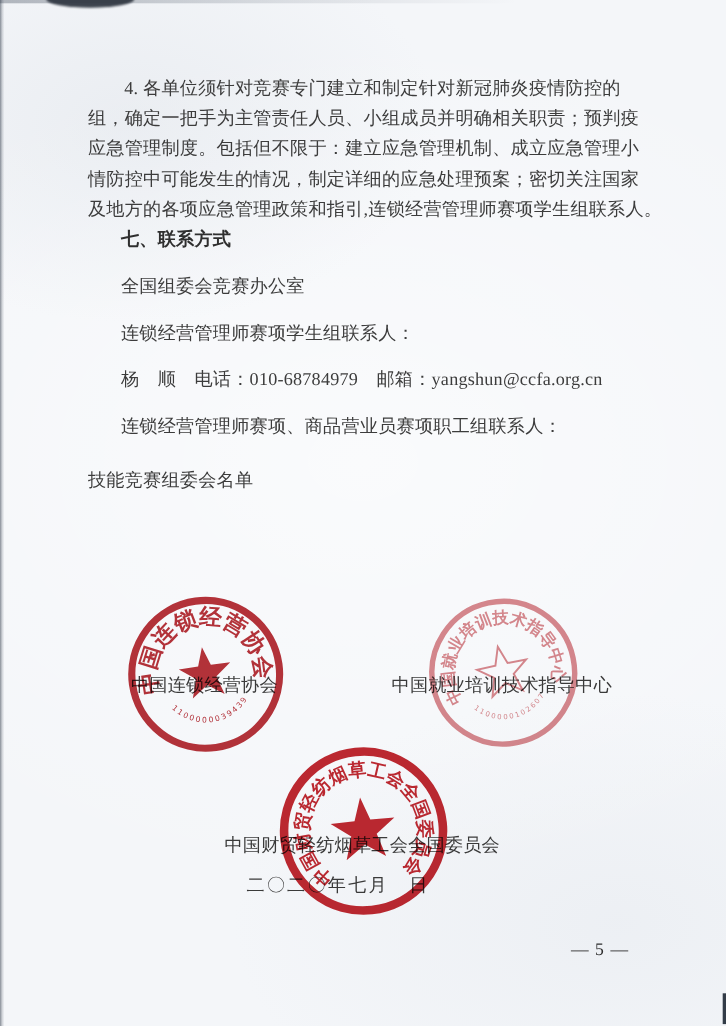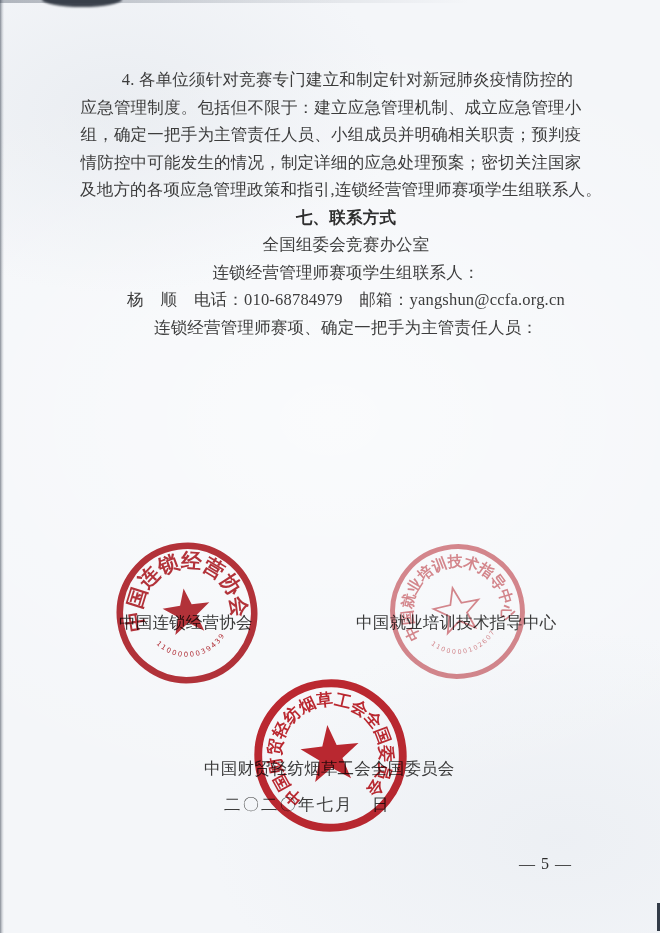--- a/index.html
+++ b/index.html
@@ -20,23 +20,23 @@
   .top-blob{position:absolute;left:42px;top:-8px;width:80px;height:15px;background:#2e3540;border-radius:50%;filter:blur(1px);opacity:.92;z-index:6;}
   .top-edge{position:absolute;left:0;top:0;width:470px;height:3px;background:linear-gradient(to right, rgba(70,80,95,.38), rgba(70,80,95,.14) 55%, transparent);z-index:5;}
   .left-edge{position:absolute;left:0;top:0;width:4px;height:933px;background:linear-gradient(to right, rgba(45,55,70,.55), rgba(45,55,70,.18) 50%, transparent);z-index:5;}
   .corner-mark{position:absolute;right:0;bottom:2px;width:3px;height:28px;background:#333c48;z-index:5;}
 
   
   .col{
     position:absolute;left:80px;top:66px;width:502px;z-index:1;
     color:#3c3c3c;font-size:16.5px;line-height:27.5px;letter-spacing:.2px;
   }
-  .line{white-space:nowrap;text-align:center;}
+  .line{white-space:nowrap;}
   .indent{padding-left:33px;}
-  .hang{padding-left:30px;}
+  .hang{padding-left:30px;margin-top:15px;}
   .heading{font-weight:bold;color:#2f2f2f;padding-left:30px;}
   .spacer{height:22px;}
 
   
   .org-label{position:absolute;z-index:2;color:#3a3a3a;font-size:16.5px;white-space:nowrap;letter-spacing:.2px;}
   .org-1{left:119px;top:612px;}
   .org-2{left:356px;top:612px;}
   .org-3{left:204px;top:758px;}
   .date-line{position:absolute;z-index:2;left:224px;top:794px;color:#3a3a3a;font-size:16.5px;letter-spacing:2px;white-space:nowrap;}
   .page-num{position:absolute;z-index:2;left:519px;top:855px;color:#2c2c2c;font-size:16px;letter-spacing:1px;white-space:nowrap;}
@@ -55,30 +55,31 @@
 
 <div class="page">
 
   <div class="top-blob"></div>
   <div class="top-edge"></div>
   <div class="left-edge"></div>
   <div class="corner-mark"></div>
 
   <div class="col">
     <div class="line indent">4. 各单位须针对竞赛专门建立和制定针对新冠肺炎疫情防控的</div>
+    <div class="line">组，确定一把手为主管责任人员、小组成员并明确相关职责；预判疫</div>
     <div class="line">应急管理制度。包括但不限于：建立应急管理机制、成立应急管理小</div>
-    <div class="line">组，确定一把手为主管责任人员、小组成员并明确相关职责；预判疫</div>
     <div class="line">情防控中可能发生的情况，制定详细的应急处理预案；密切关注国家</div>
     <div class="line">及地方的各项应急管理政策和指引,连锁经营管理师赛项学生组联系人。</div>
     <div class="line heading">七、联系方式</div>
     <div class="line hang">全国组委会竞赛办公室</div>
     <div class="line hang">连锁经营管理师赛项学生组联系人：</div>
     <div class="line hang">杨　顺　电话：010-68784979　邮箱：yangshun@ccfa.org.cn</div>
-    <div class="line hang">连锁经营管理师赛项、确定一把手为主管责任人员：</div>
+    <div class="line hang">连锁经营管理师赛项、商品营业员赛项职工组联系人：</div>
     <div class="spacer"></div>
+    <div class="line">技能竞赛组委会名单</div>
   </div>
 
   <div class="org-label org-1">中国连锁经营协会</div>
   <div class="org-label org-2">中国就业培训技术指导中心</div>
   <div class="org-label org-3">中国财贸轻纺烟草工会全国委员会</div>
   <div class="date-line">二〇二〇年七月　日</div>
   <div class="page-num">— 5 —</div>
 
   <div class="seal seal-1">
     <svg viewBox="0 0 200 200">

